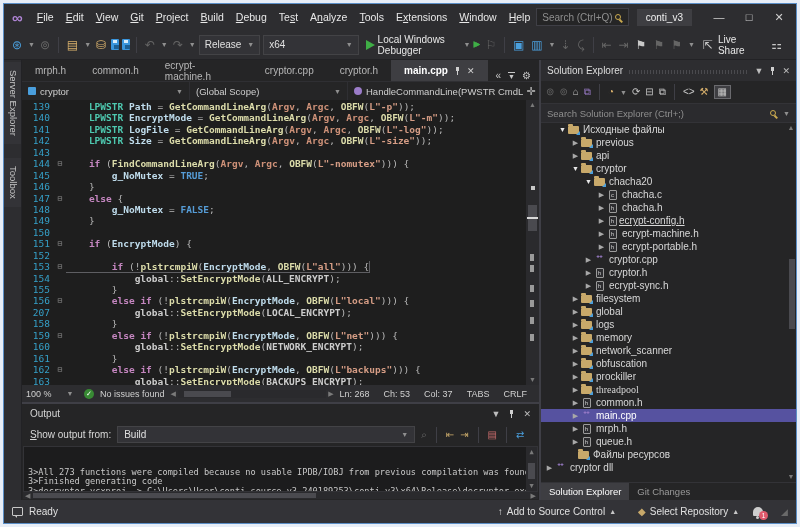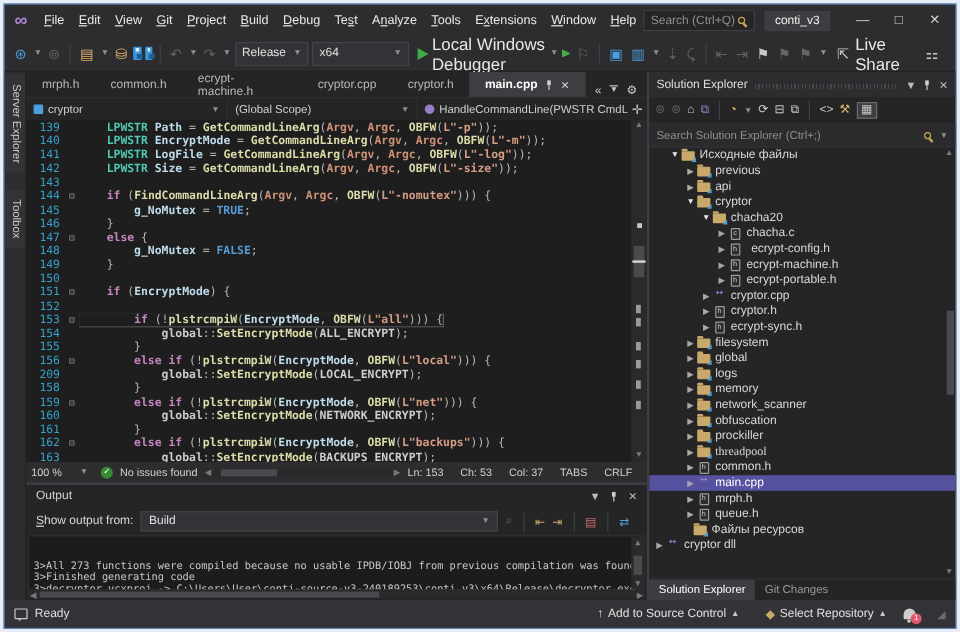--- a/index.html
+++ b/index.html
@@ -32,21 +32,21 @@
   .dd-caret{color:#8f8f8f;font-size:7px;margin-left:1px;}
   .combo{background:#333337;border:1px solid #434346;color:#e0e0e0;font-size:10px;height:20px;
     display:flex;align-items:center;padding:0 5px;gap:6px;}
   .combo .dd-caret{margin-left:auto;}
   .floppy{width:11px;height:11px;background:#3a96dd;border-radius:1px;position:relative;display:inline-block;}
   .floppy::after{content:"";position:absolute;left:2px;top:1px;right:2px;height:3px;background:#d7ecfb;}
   .floppy::before{content:"";position:absolute;left:3px;bottom:1px;width:5px;height:4px;background:#1c5f94;}
   .playtri{width:0;height:0;border-left:9px solid #3fae46;border-top:5px solid transparent;border-bottom:5px solid transparent;display:inline-block;}
   .playhollow{width:7px;height:7px;border:1.5px solid #3fae46;border-left-width:6px;border-radius:1px;
     clip-path:polygon(0 0,100% 50%,0 100%);background:#3fae46;display:inline-block;}
-  .lbl-light{color:#e8e8e8;font-size:14px;}
+  .lbl-light{color:#e8e8e8;font-size:10px;}
   
   .main{flex:1;display:flex;min-height:0;background:#2d2d30;}
   .leftstrip{width:17px;flex:0 0 auto;display:flex;flex-direction:column;gap:14px;padding-top:2px;background:#2d2d30;}
   .vtab{writing-mode:vertical-rl;color:#c8c8c8;font-size:9.5px;background:#333337;padding:8px 1px;line-height:1.4;}
   
   .editorcol{flex:1;display:flex;flex-direction:column;min-width:0;border-left:1px solid #222225;}
   .tabstrip{height:21px;display:flex;align-items:flex-end;background:#252526;flex:0 0 auto;}
   .tabs{display:flex;flex:1;height:100%;}
   .tab{color:#b7b7b7;font-size:10px;padding:0 13px;display:flex;align-items:center;height:100%;}
   .tab.active{background:#3e3e42;color:#ffffff;font-weight:bold;gap:6px;}
@@ -315,21 +315,21 @@
             <div class="code-row"><div class="gutter">147</div><div class="foldcol">⊟</div><div class="ctext"><span class="ctext-wrap">    <span class="tk-kw">else</span><span class="tk-d"> {</span></span></div></div>
             <div class="code-row"><div class="gutter">148</div><div class="foldcol"></div><div class="ctext"><span class="ctext-wrap">        <span class="tk-v">g_NoMutex</span><span class="tk-d"> = </span><span class="tk-bo">FALSE</span><span class="tk-d">;</span></span></div></div>
             <div class="code-row"><div class="gutter">149</div><div class="foldcol"></div><div class="ctext"><span class="ctext-wrap">    <span class="tk-d">}</span></span></div></div>
             <div class="code-row"><div class="gutter">150</div><div class="foldcol"></div><div class="ctext"><span class="ctext-wrap">    </span></div></div>
             <div class="code-row"><div class="gutter">151</div><div class="foldcol">⊟</div><div class="ctext"><span class="ctext-wrap">    <span class="tk-kw">if</span><span class="tk-d"> (</span><span class="tk-v">EncryptMode</span><span class="tk-d">) {</span></span></div></div>
             <div class="code-row"><div class="gutter">152</div><div class="foldcol"></div><div class="ctext"><span class="ctext-wrap">    </span></div></div>
             <div class="code-row current"><div class="gutter">153</div><div class="foldcol">⊟</div><div class="ctext"><span class="ctext-wrap">        <span class="tk-kw">if</span><span class="tk-d"> (!</span><span class="tk-fn">plstrcmpiW</span><span class="tk-d">(</span><span class="tk-v">EncryptMode</span><span class="tk-d">, </span><span class="tk-fn">OBFW</span><span class="tk-d">(</span><span class="tk-st">L"all"</span><span class="tk-d">))) {</span></span></div></div>
             <div class="code-row"><div class="gutter">154</div><div class="foldcol"></div><div class="ctext"><span class="ctext-wrap">            <span class="tk-ns">global</span><span class="tk-d">::</span><span class="tk-fn">SetEncryptMode</span><span class="tk-d">(</span><span class="tk-mc">ALL_ENCRYPT</span><span class="tk-d">);</span></span></div></div>
             <div class="code-row"><div class="gutter">155</div><div class="foldcol"></div><div class="ctext"><span class="ctext-wrap">        <span class="tk-d">}</span></span></div></div>
             <div class="code-row"><div class="gutter">156</div><div class="foldcol">⊟</div><div class="ctext"><span class="ctext-wrap">        <span class="tk-kw">else</span><span class="tk-d"> </span><span class="tk-kw">if</span><span class="tk-d"> (!</span><span class="tk-fn">plstrcmpiW</span><span class="tk-d">(</span><span class="tk-v">EncryptMode</span><span class="tk-d">, </span><span class="tk-fn">OBFW</span><span class="tk-d">(</span><span class="tk-st">L"local"</span><span class="tk-d">))) {</span></span></div></div>
-            <div class="code-row"><div class="gutter">209</div><div class="foldcol"></div><div class="ctext"><span class="ctext-wrap">            <span class="tk-ns">global</span><span class="tk-d">::</span><span class="tk-fn">SetEncryptMode</span><span class="tk-d">(</span><span class="tk-mc">LOCAL_ENCRYPT</span><span class="tk-d">);</span></span></div></div>
+            <div class="code-row"><div class="gutter">207</div><div class="foldcol"></div><div class="ctext"><span class="ctext-wrap">            <span class="tk-ns">global</span><span class="tk-d">::</span><span class="tk-fn">SetEncryptMode</span><span class="tk-d">(</span><span class="tk-mc">LOCAL_ENCRYPT</span><span class="tk-d">);</span></span></div></div>
             <div class="code-row"><div class="gutter">158</div><div class="foldcol"></div><div class="ctext"><span class="ctext-wrap">        <span class="tk-d">}</span></span></div></div>
             <div class="code-row"><div class="gutter">159</div><div class="foldcol">⊟</div><div class="ctext"><span class="ctext-wrap">        <span class="tk-kw">else</span><span class="tk-d"> </span><span class="tk-kw">if</span><span class="tk-d"> (!</span><span class="tk-fn">plstrcmpiW</span><span class="tk-d">(</span><span class="tk-v">EncryptMode</span><span class="tk-d">, </span><span class="tk-fn">OBFW</span><span class="tk-d">(</span><span class="tk-st">L"net"</span><span class="tk-d">))) {</span></span></div></div>
             <div class="code-row"><div class="gutter">160</div><div class="foldcol"></div><div class="ctext"><span class="ctext-wrap">            <span class="tk-ns">global</span><span class="tk-d">::</span><span class="tk-fn">SetEncryptMode</span><span class="tk-d">(</span><span class="tk-mc">NETWORK_ENCRYPT</span><span class="tk-d">);</span></span></div></div>
             <div class="code-row"><div class="gutter">161</div><div class="foldcol"></div><div class="ctext"><span class="ctext-wrap">        <span class="tk-d">}</span></span></div></div>
             <div class="code-row"><div class="gutter">162</div><div class="foldcol">⊟</div><div class="ctext"><span class="ctext-wrap">        <span class="tk-kw">else</span><span class="tk-d"> </span><span class="tk-kw">if</span><span class="tk-d"> (!</span><span class="tk-fn">plstrcmpiW</span><span class="tk-d">(</span><span class="tk-v">EncryptMode</span><span class="tk-d">, </span><span class="tk-fn">OBFW</span><span class="tk-d">(</span><span class="tk-st">L"backups"</span><span class="tk-d">))) {</span></span></div></div>
             <div class="code-row"><div class="gutter">163</div><div class="foldcol"></div><div class="ctext"><span class="ctext-wrap">            <span class="tk-ns">global</span><span class="tk-d">::</span><span class="tk-fn">SetEncryptMode</span><span class="tk-d">(</span><span class="tk-mc">BACKUPS_ENCRYPT</span><span class="tk-d">);</span></span></div></div>
           </div>
         <div class="vscroll">
           <span class="vs-arrow">▲</span>
           <span class="vs-sq" style="top:30%"></span>
@@ -353,21 +353,21 @@
         <span class="okdot">✓</span>
         <span>No issues found</span>
         <div class="hscroll-mid">
           <span class="hs-arrow">◀</span>
           <div class="hs-track">
               <div class="hs-thumb"></div>
             </div>
           <span class="hs-arrow">▶</span>
         </div>
         <div class="ed-pos">
-          <span>Ln: 153</span>
+          <span>Ln: 268</span>
           <span>Ch: 53</span>
           <span>Col: 37</span>
           <span>TABS</span>
           <span>CRLF</span>
         </div>
       </div>
 
       <div class="output">
         <div class="out-head">
           <span>Output</span>
@@ -476,21 +476,28 @@
             <span class="ticon">
               <span class="ic-doc">c</span>
             </span>
             <span style="margin-left: 3px;">chacha.c</span>
           </div>
           <div class="trow" style="padding-left: 56px;">
             <span class="arrow">▶</span>
             <span class="ticon">
               <span class="ic-doc">h</span>
             </span>
-            <span style="margin-left: 7px;">ecrypt-config.h</span>
+            <span style="margin-left: 3px;">chacha.h</span>
+          </div>
+          <div class="trow" style="padding-left: 56px;">
+            <span class="arrow">▶</span>
+            <span class="ticon">
+              <span class="ic-doc">h</span>
+            </span>
+            <span style="margin-left: 0; text-decoration: underline;">ecrypt-config.h</span>
           </div>
           <div class="trow" style="padding-left: 56px;">
             <span class="arrow">▶</span>
             <span class="ticon">
               <span class="ic-doc">h</span>
             </span>
             <span style="margin-left: 3px;">ecrypt-machine.h</span>
           </div>
           <div class="trow" style="padding-left: 56px;">
             <span class="arrow">▶</span>

